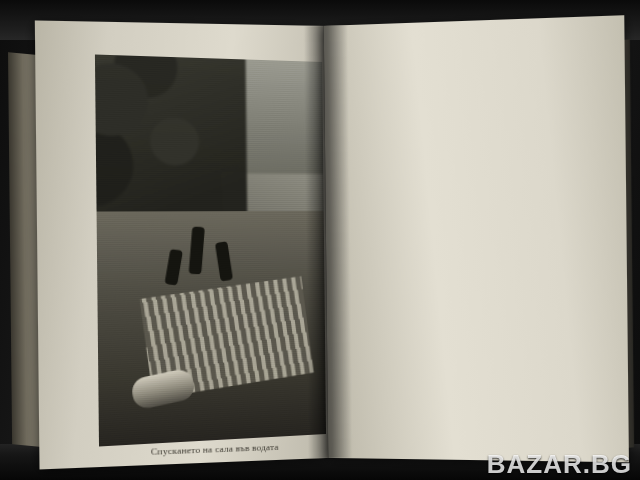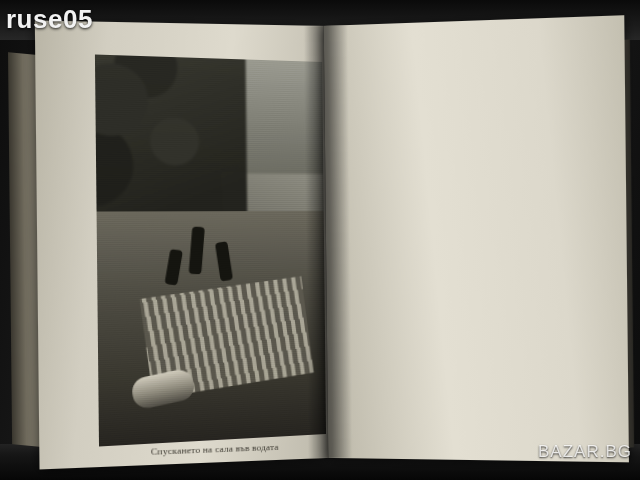--- a/index.html
+++ b/index.html
@@ -126,23 +126,23 @@
   }
   .plate-caption{
     position:absolute;left:62px;top:414px;width:214px;
     font-size:9px;color:#3b3830;text-align:center;letter-spacing:.2px;
     transform:perspective(900px) rotateY(5deg);
     transform-origin:right center;
   }
 
   
   .watermark{
-    position:absolute;right:8px;bottom:18px;
+    position:absolute;right:8px;bottom:0;
     font-family:"Liberation Sans", sans-serif;
-    font-weight:normal;font-size:17px;letter-spacing:1px;
+    font-weight:bold;font-size:26px;letter-spacing:1px;
     color:rgba(255,255,255,.80);
     text-shadow:0 1px 2px rgba(0,0,0,.8);
   }
   
   .corner-label{
     position:absolute;left:6px;top:4px;
     font-family:"Liberation Sans", sans-serif;
     font-weight:bold;font-size:26px;letter-spacing:.5px;
     color:#f2f2f2;
     text-shadow:0 1px 3px rgba(0,0,0,.9);
@@ -178,16 +178,15 @@
       <div class="plate-caption">Спускането на сала във водата</div>
     </div>
 
     <div class="page page-right">
       
     </div>
 
     <div class="gutter"></div>
   </div>
 
-  <div class="corner-label">ruse05</div>
   <div class="watermark">BAZAR.BG</div>
 
 </div>
 
 </body></html>

